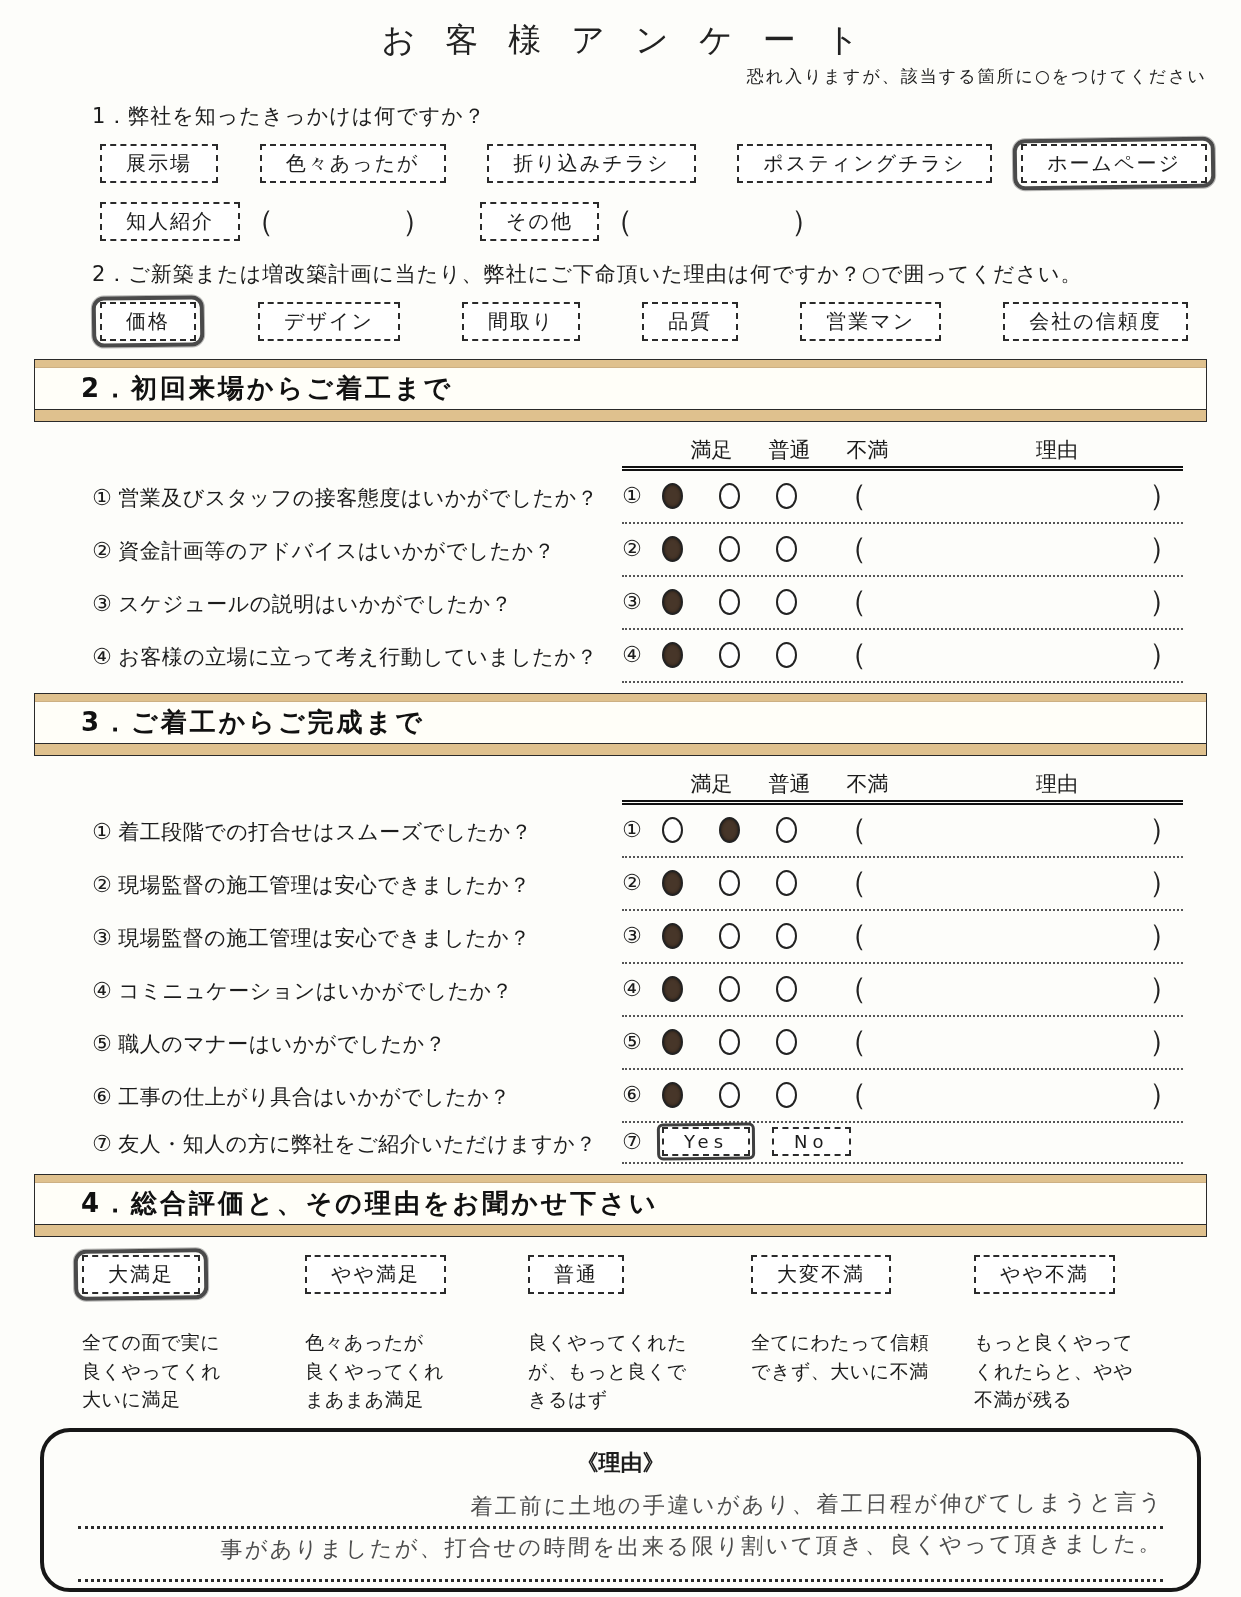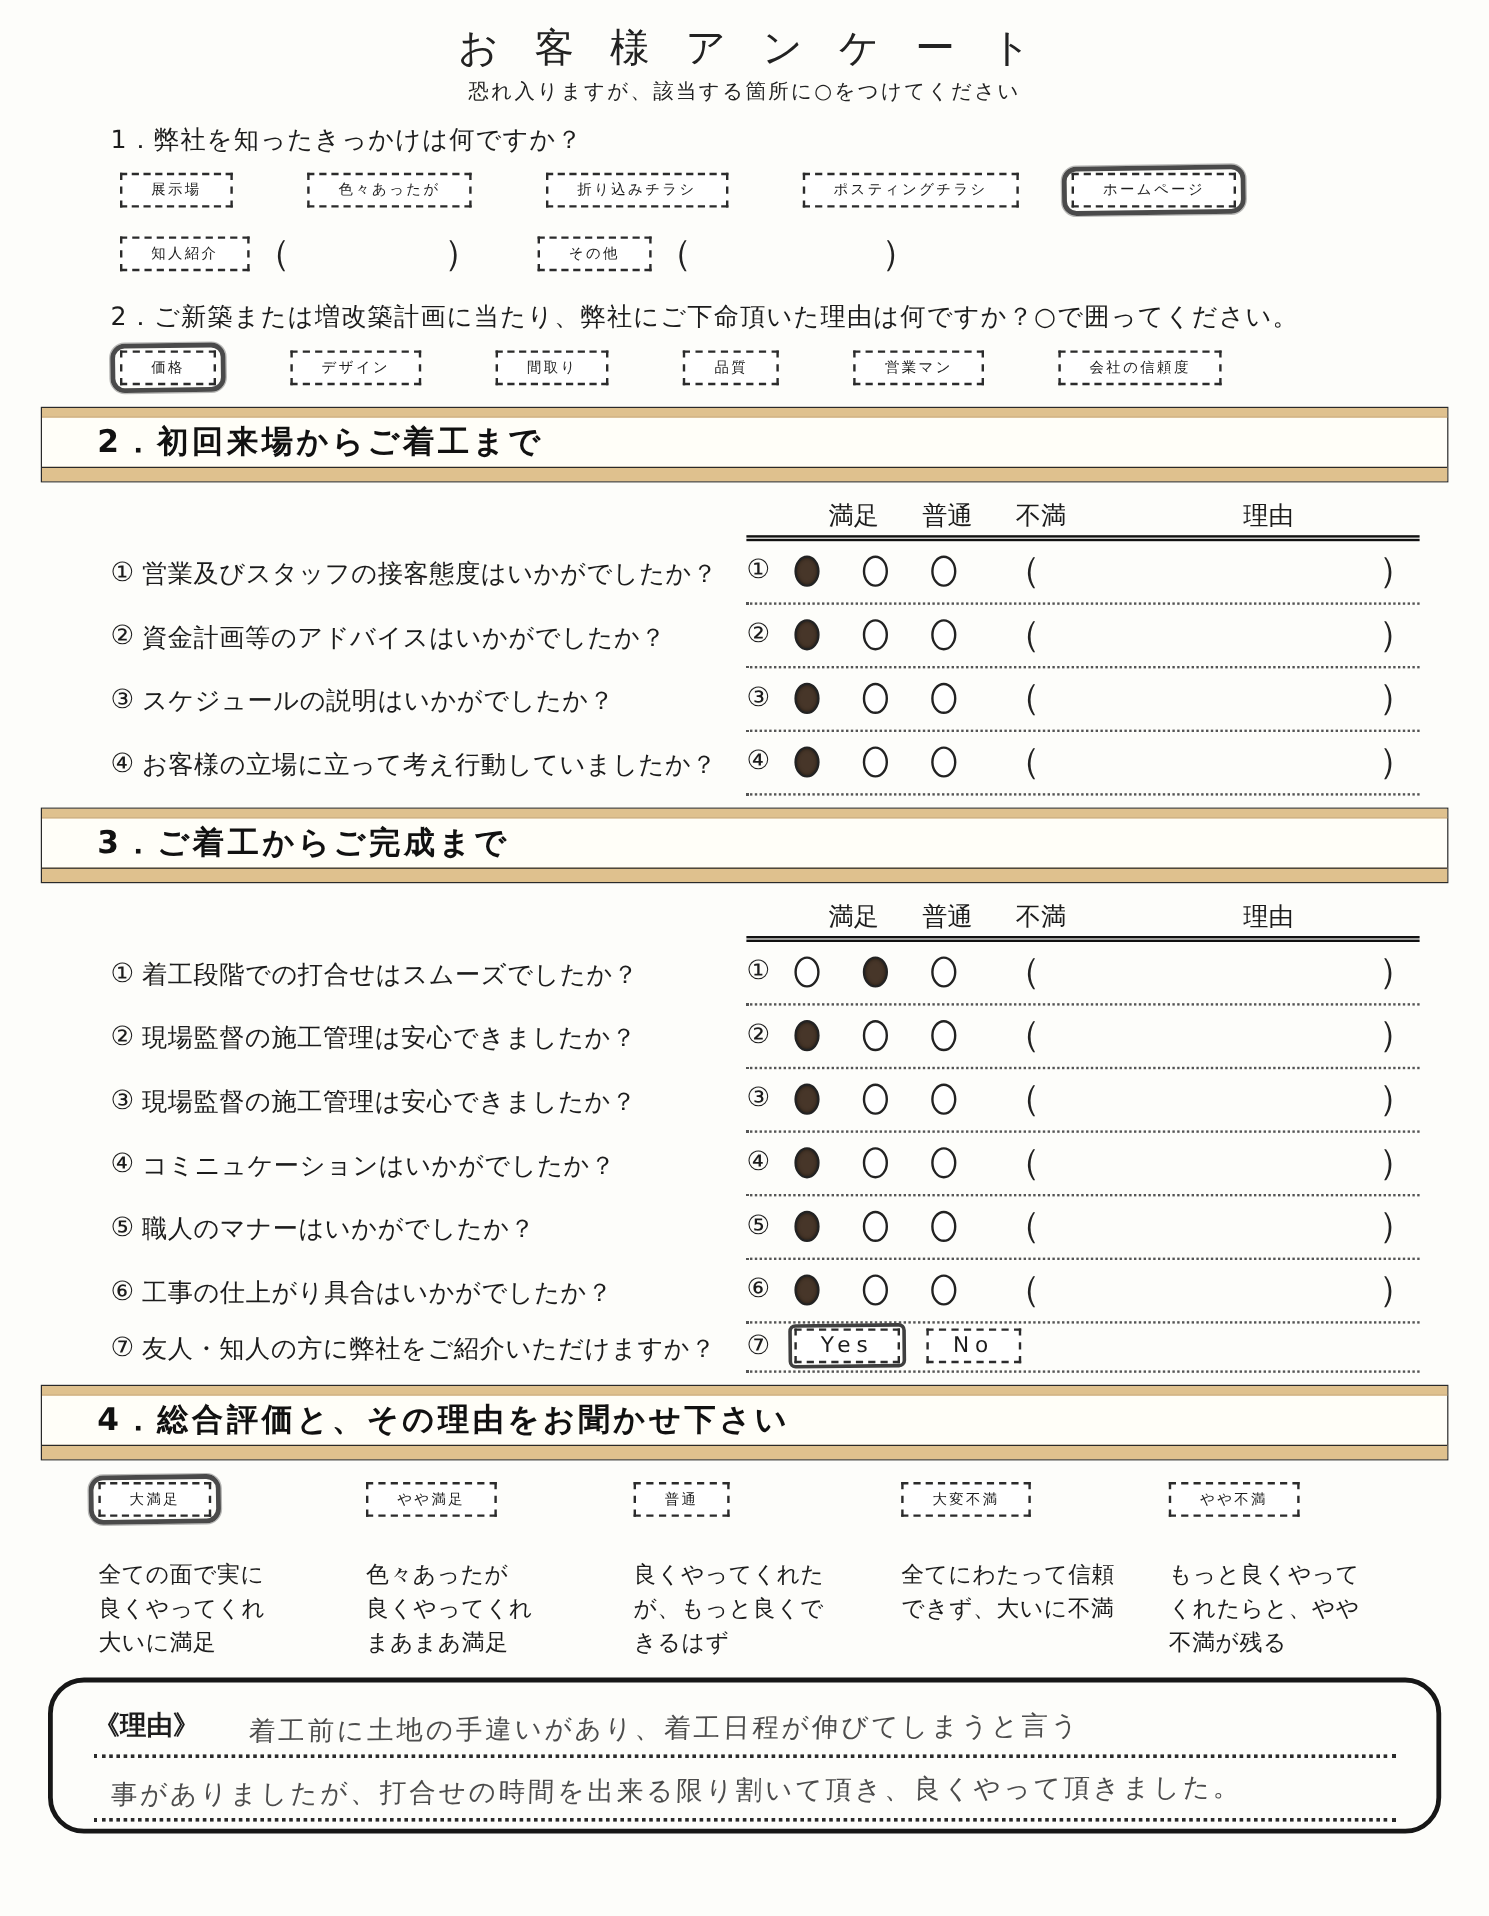--- a/index.html
+++ b/index.html
@@ -1,33 +1,33 @@
 <!DOCTYPE html>
 <html><head>
 <meta charset="utf-8">
 <style>
   html,body{margin:0;padding:0;background:#ffffff;}
   body{width:1241px;font-family:"DejaVu Sans","Liberation Sans",sans-serif;color:#1c1c1c;}
   .page{width:1241px;min-height:1597px;background:#fdfdfa;box-sizing:border-box;padding:14px 34px 0 34px;overflow:hidden;}
 
   
   .title{margin:4px 0 2px 0;text-align:center;font-size:33px;font-weight:400;letter-spacing:30px;text-indent:30px;color:#222;}
-  .subtitle{margin:0 0 14px 0;text-align:center;font-size:17px;letter-spacing:2px;color:#222;}
+  .subtitle{margin:0 0 14px 0;text-align:right;font-size:17px;letter-spacing:2px;color:#222;}
 
   
   .sec-head{border:1px solid #2a2a2a;margin:10px 0 14px 0;background:#fffef8;}
   .sec-head .bar{height:7px;background:#dfc18e;border-bottom:1px solid #cdb083;}
   .sec-head .bar.thick{height:11px;border-top:1px solid #2a2a2a;border-bottom:none;}
   .sec-head .band{padding:3px 0 3px 46px;}
   .sec-title{font-size:26px;font-weight:700;letter-spacing:3px;color:#111;}
 
   
   .qlabel{margin:10px 0 10px 58px;font-size:21px;letter-spacing:1px;}
   .opt-row{display:flex;align-items:center;margin:14px 0 18px 66px;gap:0;}
-  .opt{position:relative;display:inline-block;border:2px dashed #2b2b2b;padding:4px 24px;font-size:12px;letter-spacing:2px;white-space:nowrap;background:#fff;}
+  .opt{position:relative;display:inline-block;border:2px dashed #2b2b2b;padding:4px 24px;font-size:20px;letter-spacing:2px;white-space:nowrap;background:#fff;}
   .opt[data-selected="true"]::after{content:"";position:absolute;inset:-8px -10px;border:4px solid #4a4a4a;border-radius:12px;transform:rotate(-0.8deg);box-shadow:0 0 0 1px rgba(60,60,60,.35);}
   .gap-lg{width:62px;} .gap-md{width:44px;}
   .paren{font-size:30px;font-weight:300;color:#222;padding:0 4px;}
   .blank{display:inline-block;height:30px;}
   .w120{width:120px;} .w150{width:150px;}
 
   
   .rtable{margin:0 24px 8px 58px;}
   .rhead{display:flex;align-items:flex-end;}
   .rq-spacer{width:530px;}
@@ -49,21 +49,21 @@
   .yn[data-selected="true"]::after{content:"";position:absolute;inset:-6px -7px;border:3px solid #3f3f3f;border-radius:6px;transform:rotate(-0.6deg);}
 
   
   .grade-row{display:flex;margin:18px 10px 6px 48px;}
   .grade-col{width:20%;box-sizing:border-box;padding-right:18px;}
   .grade-col .opt{margin-bottom:20px;}
   .gdesc{font-size:19px;line-height:1.5;letter-spacing:0.5px;white-space:pre-line;margin-top:14px;}
 
   
   .round-box{border:4px solid #171717;border-radius:30px;margin:14px 6px 16px 6px;padding:10px 34px 6px 34px;background:#fdfdfa;}
-  .rline{position:relative;border-bottom:3px dotted #2b2b2b;padding:6px 0 4px 0;min-height:40px;display:flex;align-items:flex-end;gap:27px;}
+  .rline{position:relative;border-bottom:3px dotted #2b2b2b;padding:6px 0 4px 0;min-height:40px;display:flex;align-items:flex-end;gap:14px;flex-direction:column;}
   .rlabel{font-size:22px;font-weight:600;white-space:nowrap;align-self:center;}
   .hand{font-size:22px;color:#4c4c4c;letter-spacing:2.5px;transform:rotate(-0.4deg) skewX(-2deg);transform-origin:left bottom;white-space:nowrap;padding-left:14px;}
 </style>
 </head>
 <body>
 
 <div class="page">
 
   <h1 class="title">お客様アンケート</h1>
   <p class="subtitle">恐れ入りますが、該当する箇所に○をつけてください</p>

